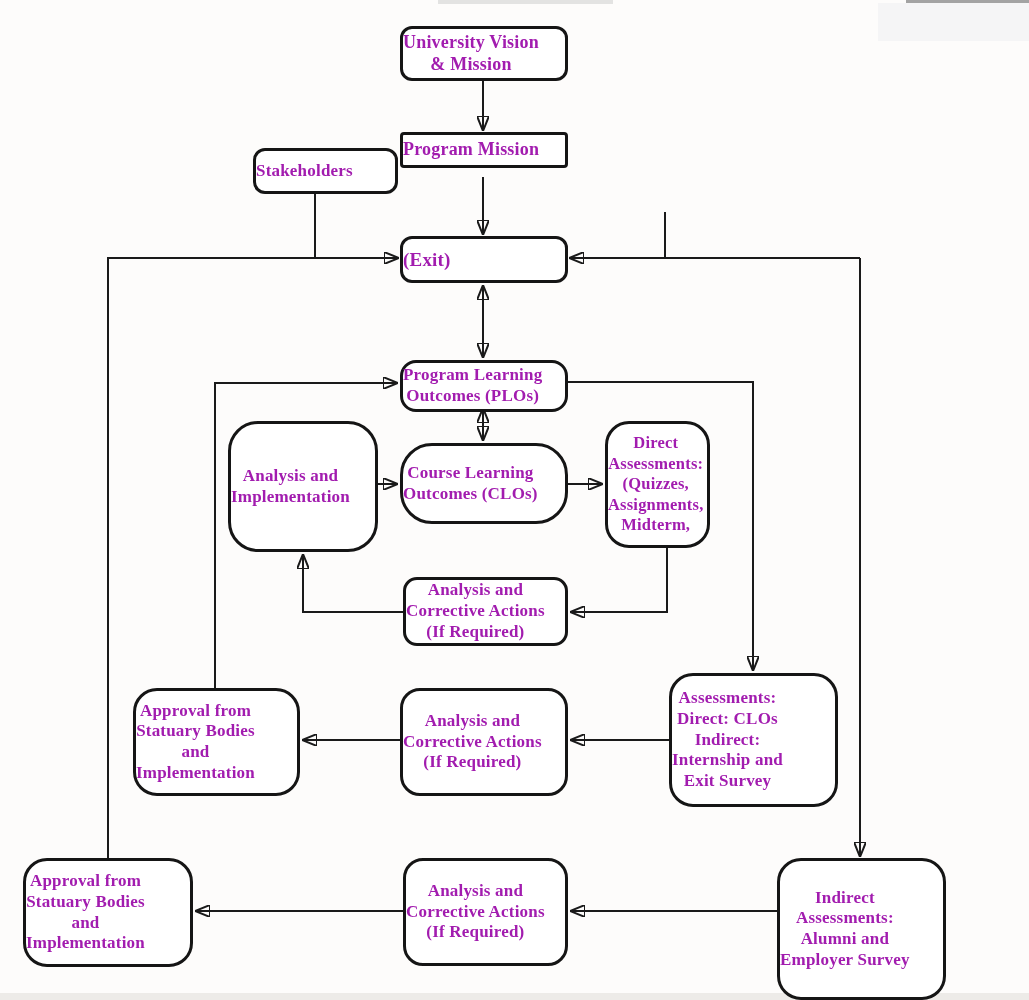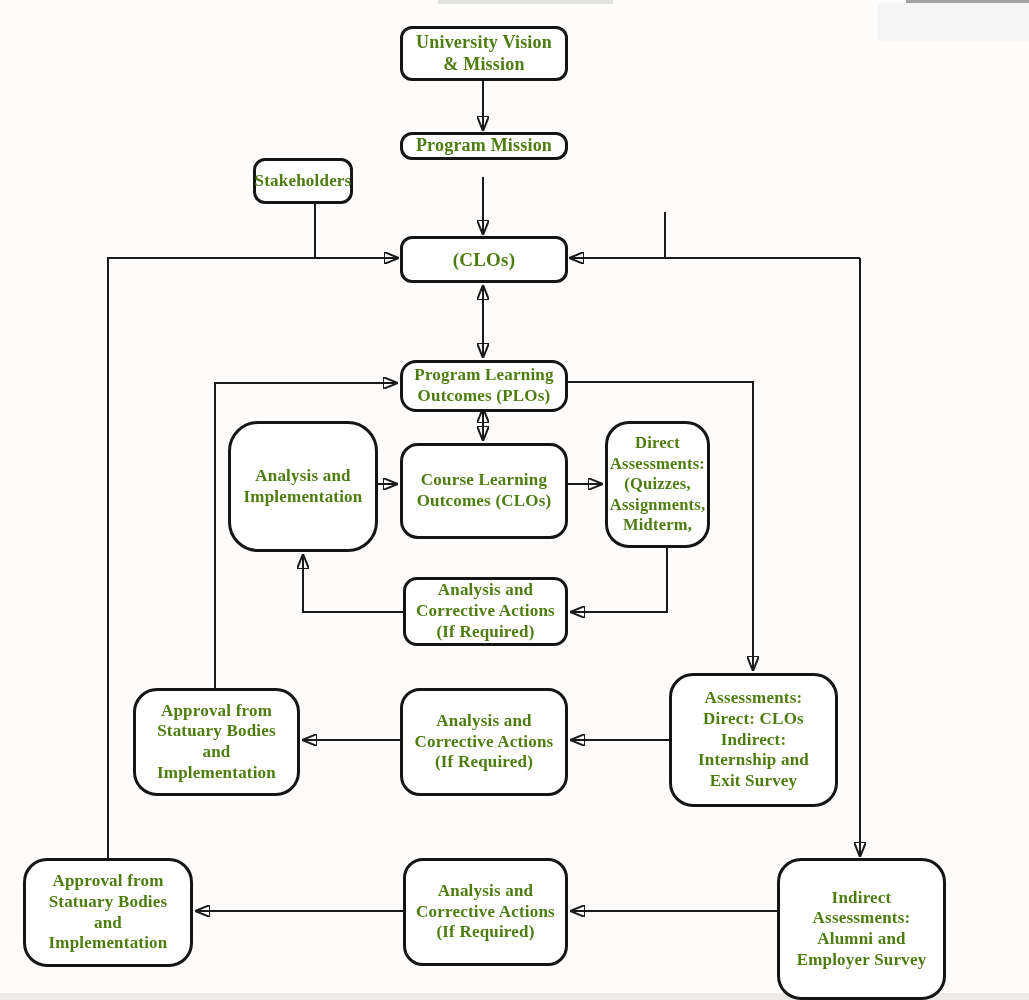--- a/index.html
+++ b/index.html
@@ -17,24 +17,24 @@
     position:absolute;left:0;top:0;width:1029px;height:1000px;
   }
   .edges path, .edges line{
     stroke:#1a1a1a;stroke-width:2;fill:none;
   }
   .node{
     position:absolute;
     box-sizing:border-box;
     background:#ffffff;
     border:3px solid #151515;
-    display:flex;align-items:center;justify-content:center;
+    display:flex;align-items:center;
     text-align:center;
     font-weight:bold;
-    color:#4d7c0f;
+    color:#a21caf;
     font-size:17px;
     line-height:1.22;
     letter-spacing:0.2px;
     white-space:pre-line;
     z-index:2;
   }
   .artifact{position:absolute;z-index:1;}
   .a-topright-line{left:906px;top:0;width:123px;height:3px;background:#a3a3a3;}
   .a-topright-patch{left:878px;top:3px;width:151px;height:38px;background:#f5f5f6;}
   .a-topcenter{left:438px;top:0;width:175px;height:4px;background:#cdcdcd;opacity:.55;}
@@ -96,44 +96,44 @@
     <line x1="777" y1="911" x2="571" y2="911" marker-end="url(#arw)"></line>
 
     <line x1="403" y1="911" x2="196" y2="911" marker-end="url(#arw)"></line>
   </svg>
 
   <div class="node" style="left:400px;top:26px;width:168px;height:55px;border-radius:12px;font-size:18px">
     <span>University Vision
 &amp; Mission</span>
   </div>
 
-  <div class="node" style="left:400px;top:132px;width:168px;height:28px;border-radius:12px;font-size:18px">
+  <div class="node" style="left:400px;top:132px;width:168px;height:36px;border-radius:4px;font-size:18px">
     <span>Program Mission</span>
   </div>
 
-  <div class="node" style="left:253px;top:158px;width:100px;height:46px;border-radius:12px">
+  <div class="node" style="left:253px;top:148px;width:145px;height:46px;border-radius:12px">
     <span>Stakeholders</span>
   </div>
 
 
   <div class="node" style="left:400px;top:236px;width:168px;height:47px;border-radius:12px;font-size:19px">
-    <span>(CLOs)</span>
+    <span>(Exit)</span>
   </div>
 
   <div class="node" style="left:400px;top:360px;width:168px;height:52px;border-radius:16px">
     <span>Program Learning
 Outcomes (PLOs)</span>
   </div>
 
   <div class="node" style="left:228px;top:421px;width:150px;height:131px;border-radius:30px">
     <span>Analysis and
 Implementation</span>
   </div>
 
-  <div class="node" style="left:400px;top:443px;width:168px;height:96px;border-radius:18px">
+  <div class="node" style="left:400px;top:443px;width:168px;height:81px;border-radius:32px">
     <span>Course Learning
 Outcomes (CLOs)</span>
   </div>
 
   <div class="node" style="left:605px;top:421px;width:105px;height:127px;border-radius:24px;font-size:16.5px;line-height:1.25">
     <span>Direct
 Assessments:
 (Quizzes,
 Assignments,
 Midterm,</span>

